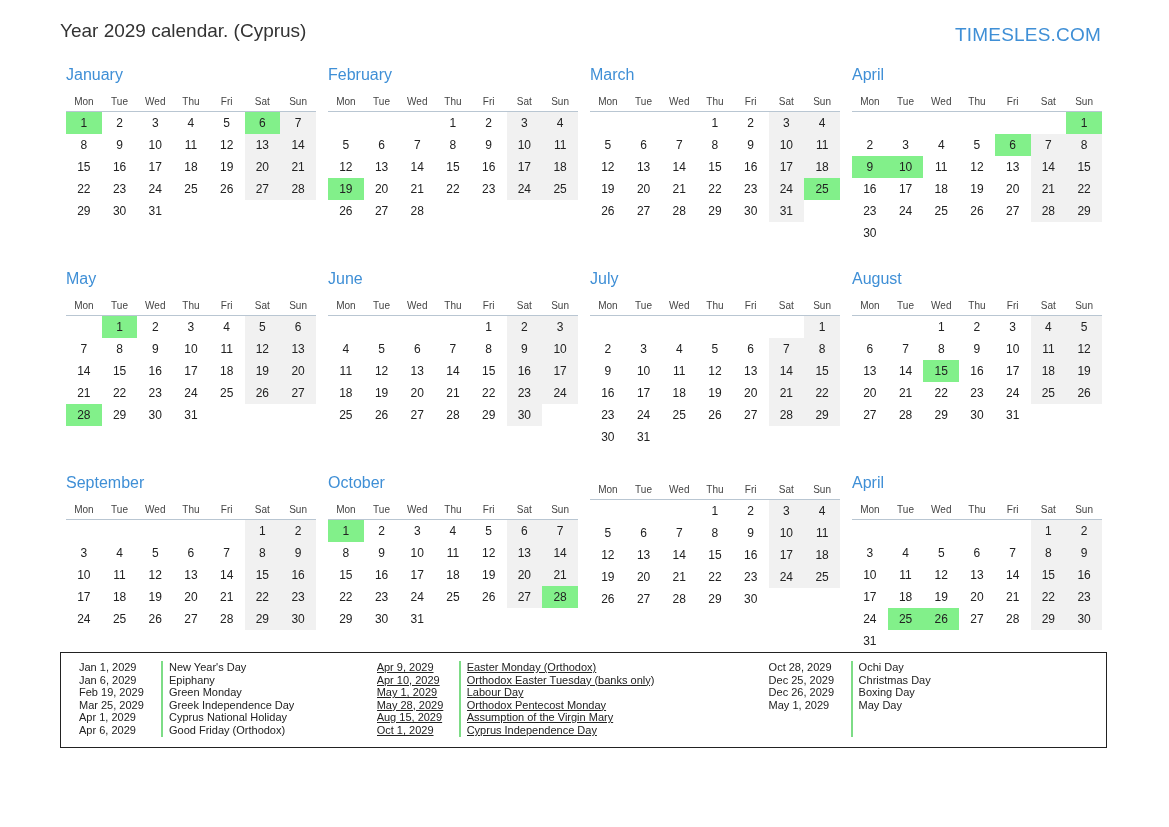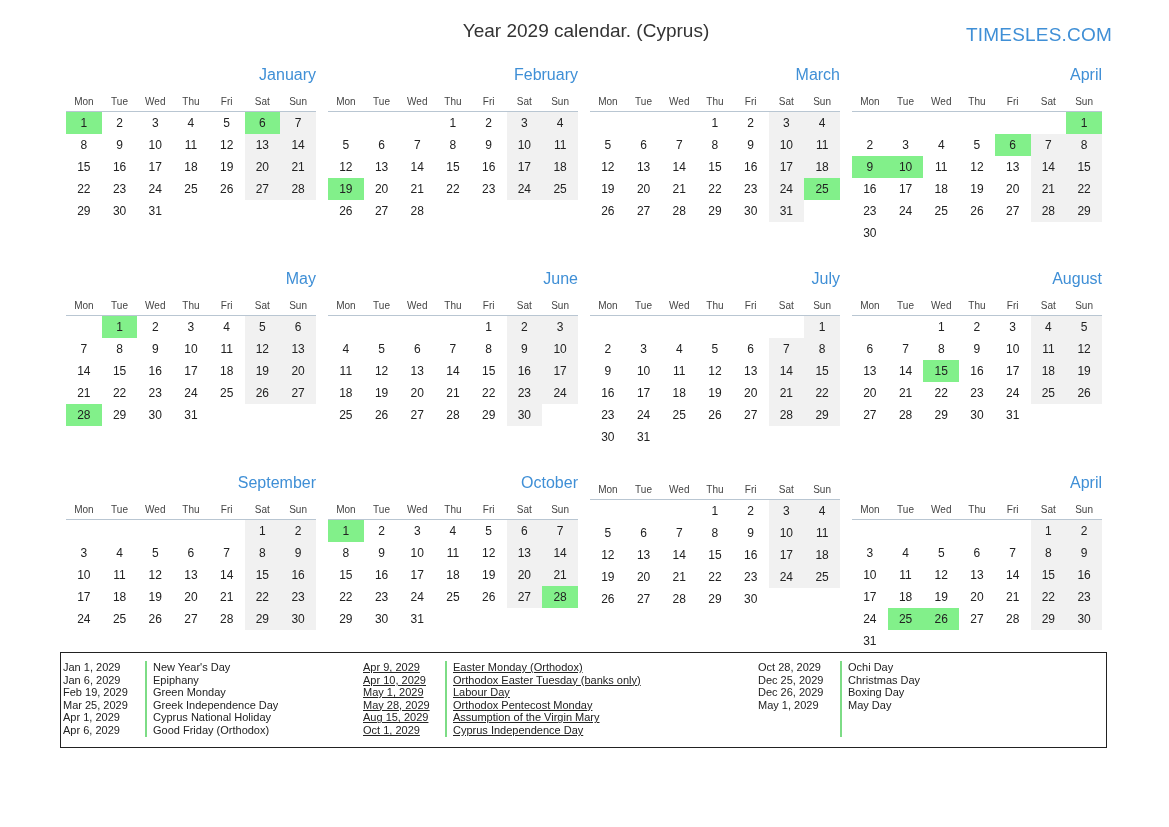--- a/index.html
+++ b/index.html
@@ -17,23 +17,22 @@
   }
   .page {
     position: relative;
     width: 1169px;
     height: 827px;
   }
   .header {
     position: absolute;
     top: 20px;
     left: 60px;
-    right: 57px;
+    right: 68px;
     height: 30px;
-    text-align: center;
   }
   .title {
     font-size: 19px;
     color: #333333;
     font-weight: normal;
     margin: 0;
     display: inline-block;
   }
   .brand {
     position: absolute;
@@ -51,21 +50,21 @@
     display: flex;
     flex-wrap: wrap;
   }
   .month {
     width: 262px;
     box-sizing: border-box;
     padding: 0 6px;
     margin-bottom: 26px;
   }
   .month-name {
-    text-align: right;
+    text-align: left;
     font-size: 16px;
     color: #3f8fd6;
     margin-bottom: 8px;
     height: 20px;
   }
   table.cal {
     border-collapse: collapse;
     width: 100%;
     table-layout: fixed;
     margin-top: 8px;
@@ -103,21 +102,21 @@
   td.empty .cell {
     background: transparent;
   }
   .legend {
     position: absolute;
     left: 60px;
     top: 652px;
     width: 1047px;
     box-sizing: border-box;
     border: 1px solid #222222;
-    padding: 8px 10px 10px 2px;
+    padding: 8px 10px 10px 18px;
     display: flex;
   }
   .legend-col {
     display: flex;
     font-size: 11px;
     line-height: 12.6px;
   }
   .legend-col.c1 { width: 300px; }
   .legend-col.c2 { width: 395px; text-decoration: underline; }
   .legend-col.c3 { width: 330px; }

